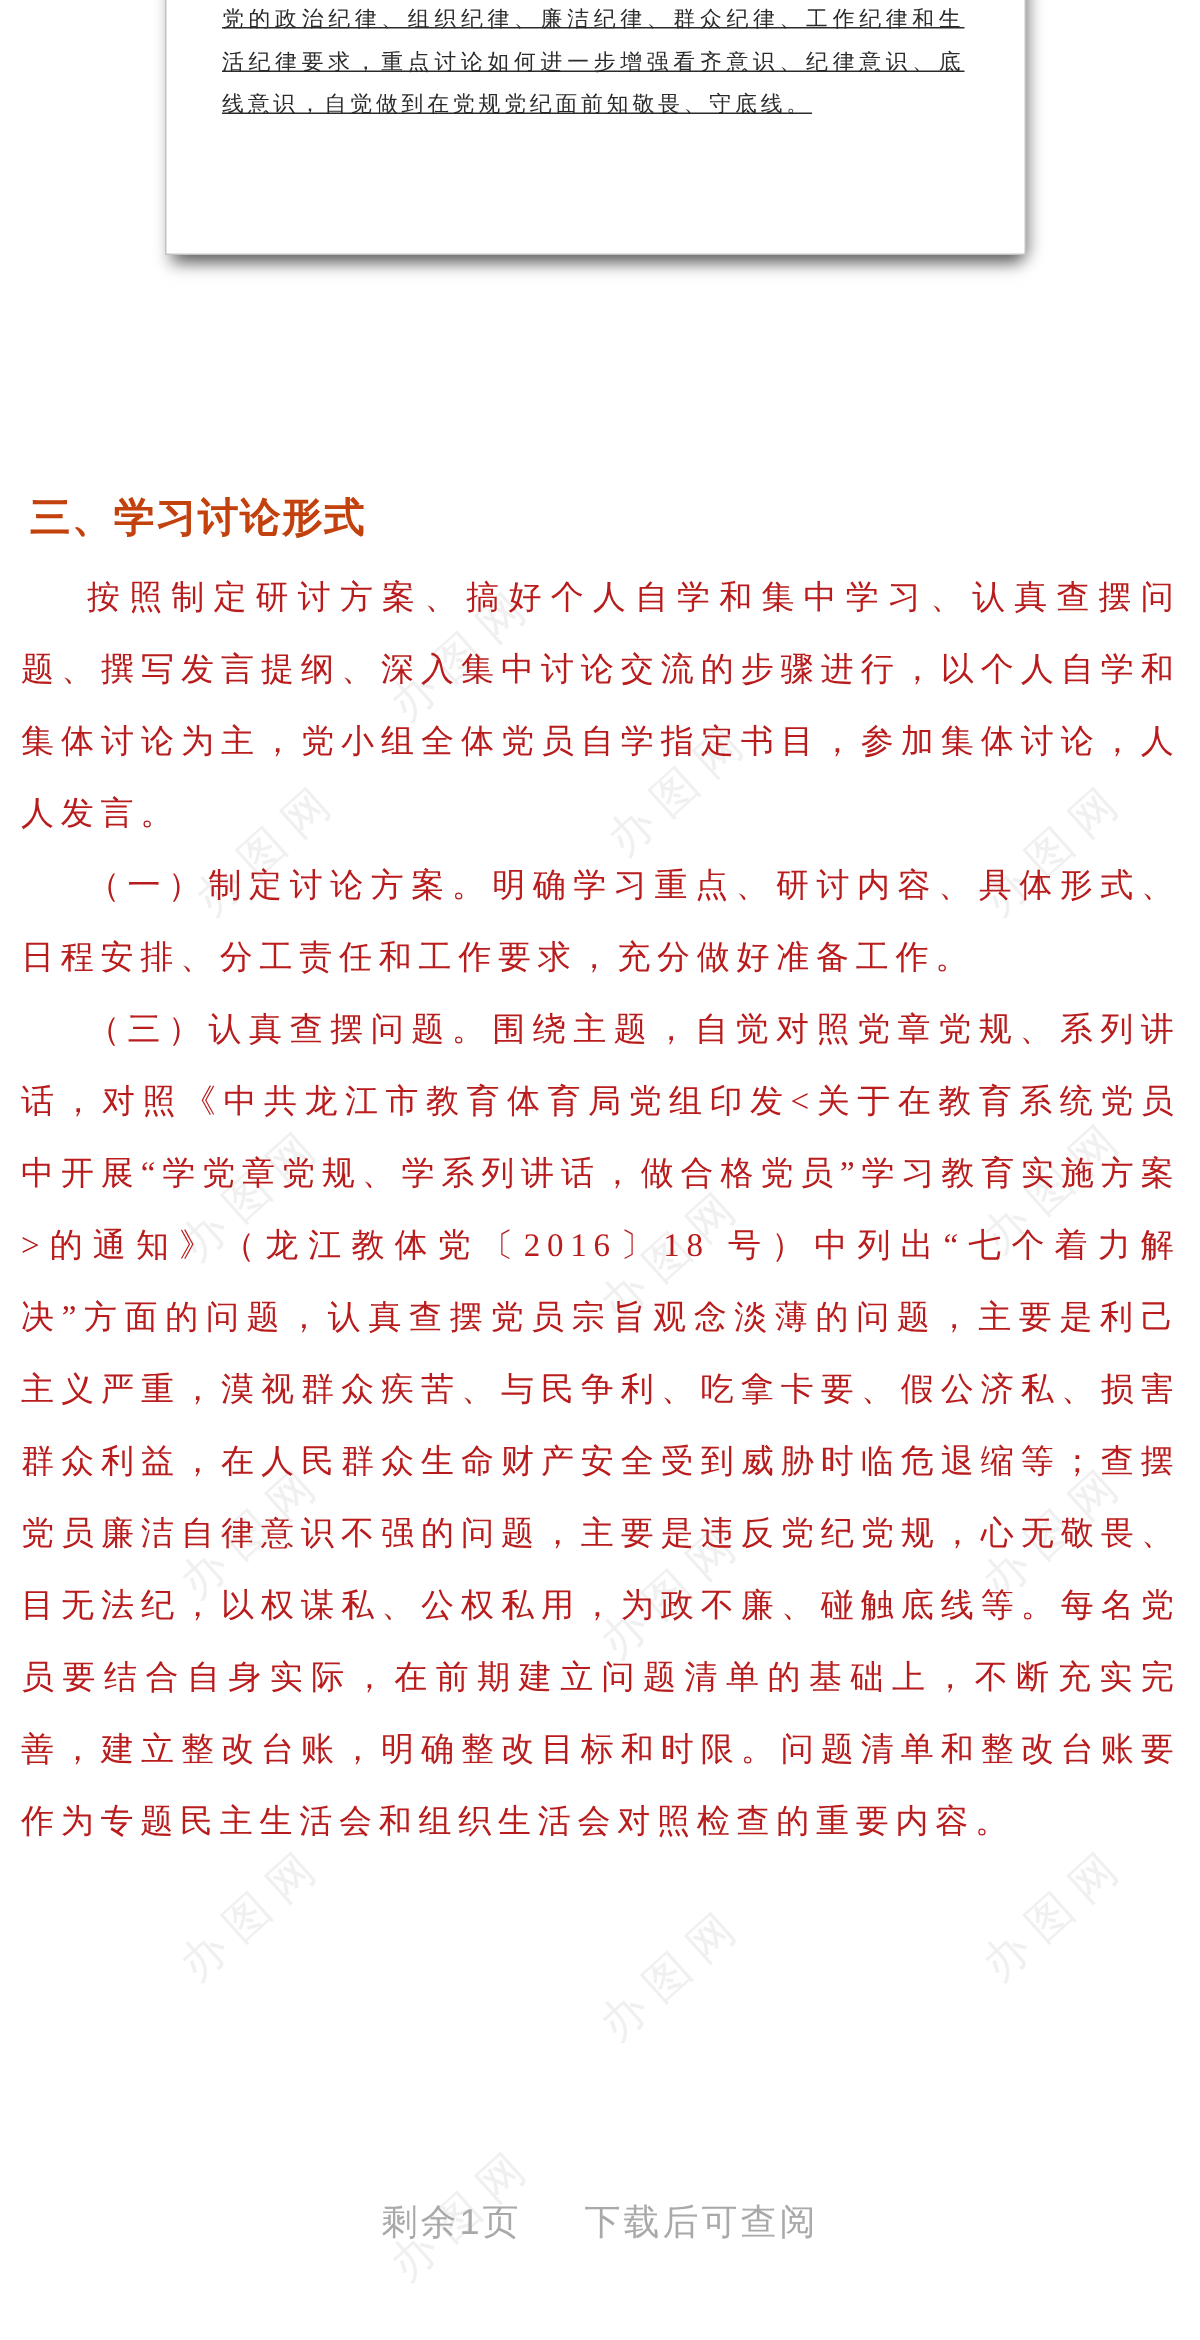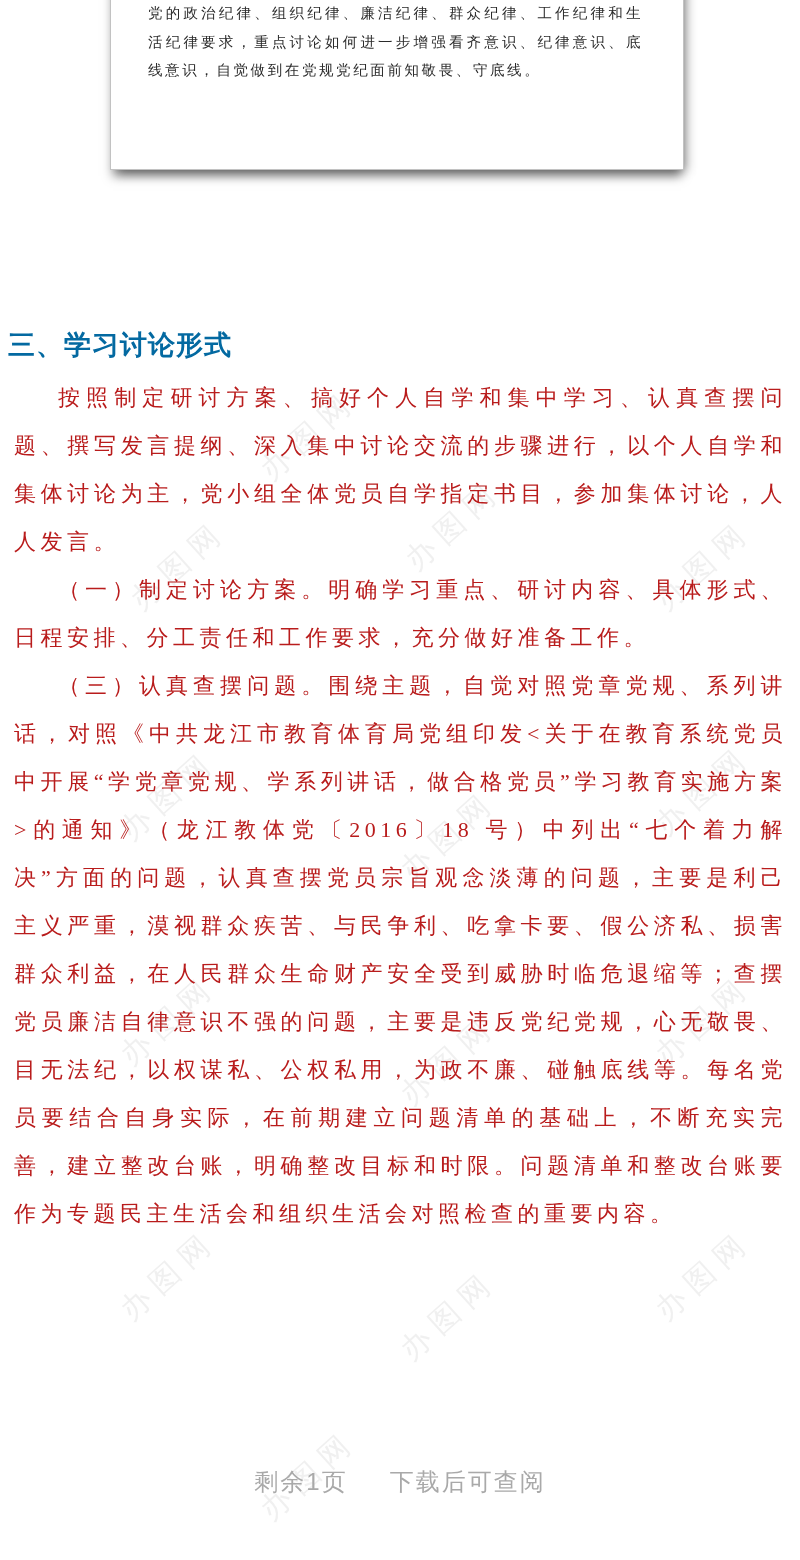--- a/index.html
+++ b/index.html
@@ -48,32 +48,33 @@
   }
   .doc-card-text{
     position:absolute;
     left:37px;right:40px;top:42px;
     font-size:14.5px;
     line-height:28.6px;
     letter-spacing:2.6px;
     color:#2b2b2b;
     text-align:justify;
     font-family:"Liberation Serif","DejaVu Serif",serif;
+    text-decoration:underline;
   }
 
   
   .section-heading{
     position:absolute;
-    left:8px;top:330px;
+    left:20px;top:330px;
     margin:0;z-index:2;
     font-family:"Liberation Sans","DejaVu Sans",sans-serif;
     font-weight:bold;
     font-size:27px;
     line-height:30px;
-    color:#0369a1;
+    color:#c2410c;
     letter-spacing:1px;
   }
   .paragraphs{
     position:absolute;
     left:14px;right:13px;top:374px;
     z-index:2;
     font-size:22px;
     line-height:48px;
     letter-spacing:4.5px;
     color:#b91c1c;

